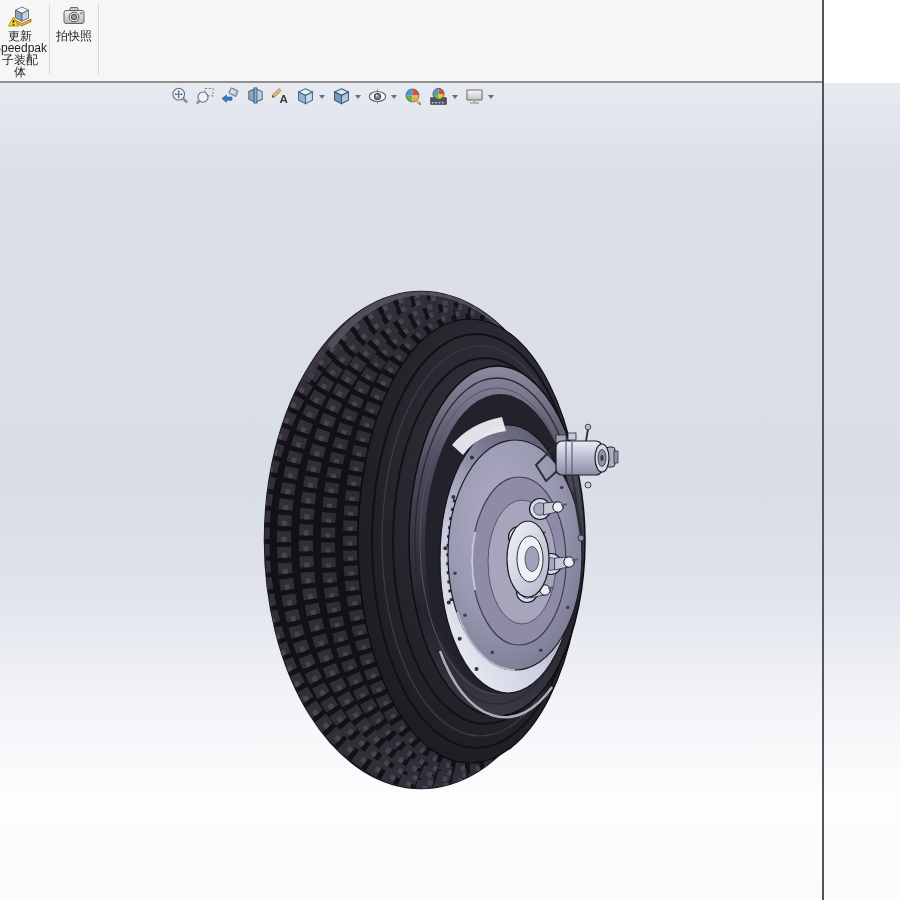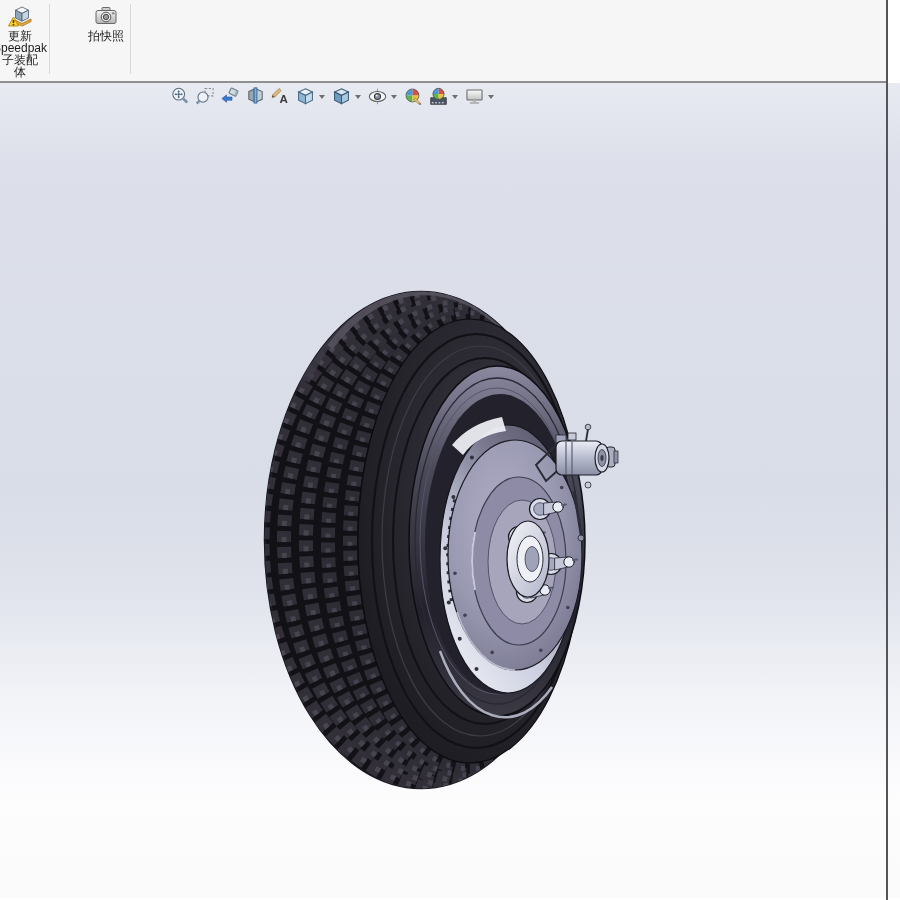--- a/index.html
+++ b/index.html
@@ -1,24 +1,24 @@
 <!DOCTYPE html>
 <html style="--tire: #26242c; --tread-groove: #0f0e12; --tread-block: #32303a; --sidewall: #29272f; --rim-top: #8a89a0; --rim-dark: #23222c; --motor-ring-bright: #eef0f6; --motor-ring-shadow: #5c5b6e; --face-plate: #9b9ab2; --hub-metal: #d9dcea; --edge-line: #14151c; --background-top: #e7eaf1; --background-bottom: #fdfdfe;"><head>
 <meta charset="utf-8">
 <style>
   html,body{margin:0;padding:0;}
   body{width:900px;height:900px;overflow:hidden;font-family:"Liberation Sans",sans-serif;}
-  .window{position:relative;width:888px;height:900px;background:#fff;}
+  .window{position:relative;width:824px;height:900px;background:#fff;}
   .right-edge{position:absolute;top:0;right:0;width:2px;height:100%;background:#54555b;z-index:50;}
 
   
   .toolbar{height:81px;background:#f6f6f6;border-bottom:2px solid #8f8f8f;
            display:flex;align-items:flex-start;overflow:hidden;}
   .tb-btn{display:flex;flex-direction:column;align-items:center;padding-top:3px;
-          font-size:12px;line-height:12px;color:#1c1c1c;text-align:center;cursor:default;margin-left:32px;}
+          font-size:12px;line-height:12px;color:#1c1c1c;text-align:center;cursor:default;}
   .tb-btn .tb-icon{width:26px;height:26px;margin-bottom:1px;}
   .tb-line{display:block;white-space:nowrap;}
   .btn-update{width:58px;margin-left:-9px;}
   .btn-snap{width:48px;}
   .btn-large{width:50px;}
   .tb-sep{width:1px;height:70px;background:#d8d8d8;margin:4px 0 0 0;}
 
   
   .viewport{position:relative;width:900px;height:815px;
     background:linear-gradient(180deg,#e7eaf1 0%,#dde0ea 10%,#d9dde7 50%,#e0e3ec 62%,#f3f4f8 76%,#fdfdfe 88%,#fbfbfc 100%);}

